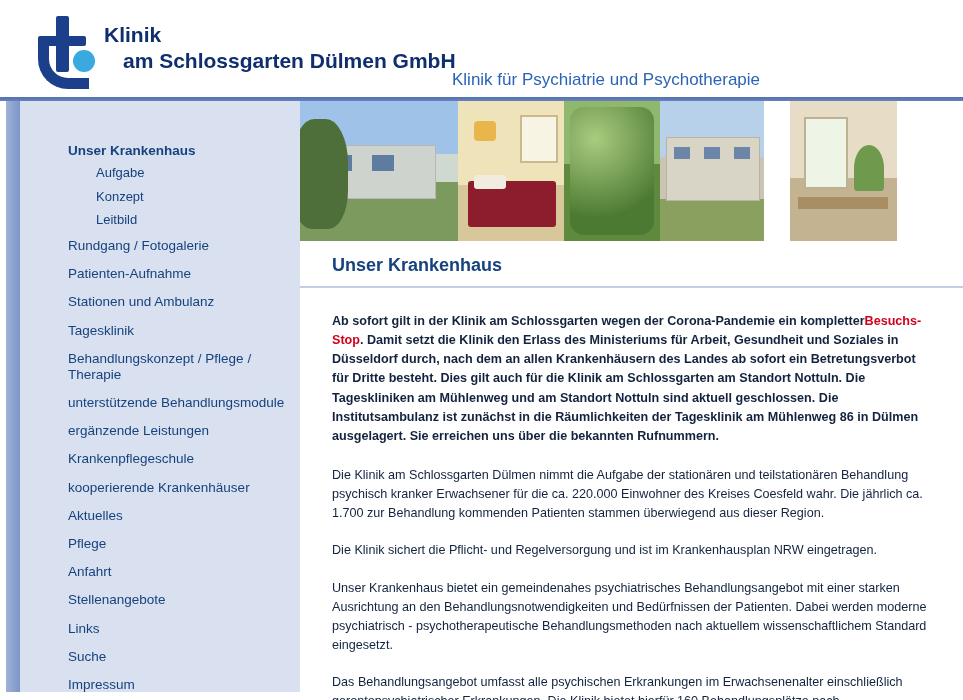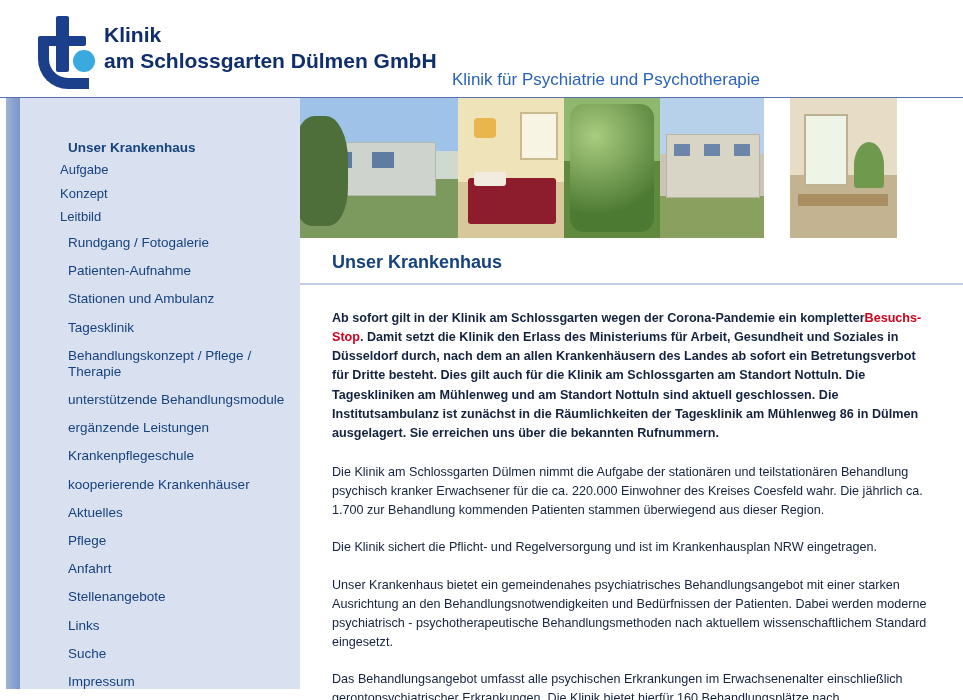--- a/index.html
+++ b/index.html
@@ -13,21 +13,21 @@
     font-family: "Liberation Sans", sans-serif;
     background: #ffffff;
     color: #1b2a4a;
   }
 
   
   .header {
     position: relative;
     height: 97px;
     background: #ffffff;
-    border-bottom: 1px solid #84cc16;
+    border-bottom: 4px solid #84cc16;
   }
   .logo-mark {
     position: absolute;
     left: 28px;
     top: 14px;
     width: 70px;
     height: 72px;
   }
   .logo-mark .tstem {
     position: absolute;
@@ -69,21 +69,21 @@
   }
   .logo-text {
     position: absolute;
     left: 104px;
     top: 22px;
     line-height: 1.22;
     color: #0f2e6e;
     font-size: 21px;
     font-weight: bold;
   }
-  .logo-text .line2 { font-weight: bold; }
+  .logo-text .line2 { font-weight: bold; margin-left: 19px; }
   .header-claim {
     position: absolute;
     left: 452px;
     top: 70px;
     font-size: 17px;
     color: #2a63b8;
   }
 
   
   .blue-band {
@@ -124,21 +124,21 @@
     font-size: 13.5px;
     color: #16427e;
     cursor: pointer;
     line-height: 1.2;
   }
   .nav-item.top {
     font-weight: bold;
     padding-bottom: 2px;
   }
   .nav-item.sub {
-    padding-left: 40px;
+    padding-left: 76px;
     font-size: 13px;
     padding-top: 4px;
     padding-bottom: 4px;
   }
 
   
   .content {
     position: absolute;
     left: 300px;
     top: 0;

